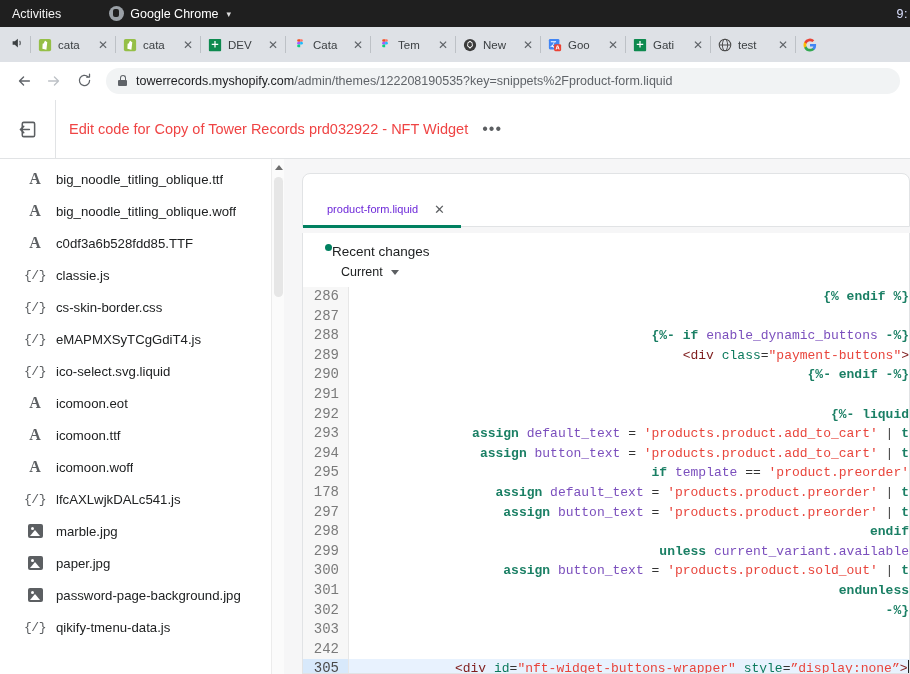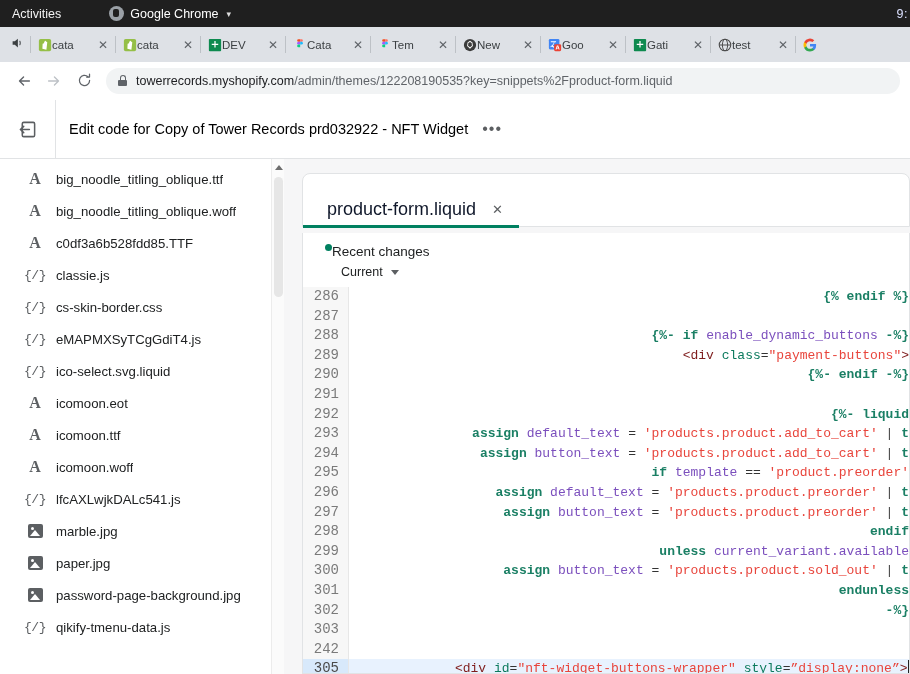--- a/index.html
+++ b/index.html
@@ -35,21 +35,21 @@
 
   
   .tabstrip {
     height: 35px; background: #dee1e6;
     display: flex; align-items: center; padding-left: 4px;
     position: relative;
   }
   .mute-icon { width: 26px; text-align:center; color:#3c4043; font-size: 13px; }
   .tab-sep { width:1px; height:17px; background:#bdc1c6; flex:0 0 auto; }
   .tab {
-    display:flex; align-items:center; gap:0;
+    display:flex; align-items:center; gap:6px;
     padding: 8px 7px; height: 26px; flex: 0 0 auto;
     max-width: 88px; min-width: 84px;
   }
   .tab-favicon { width:14px; height:14px; flex:0 0 auto; display:block; }
   .tab-title {
     font-size: 11.5px; color:#3c4043; white-space: nowrap;
     overflow: hidden; flex:1 1 auto;
     -webkit-mask-image: linear-gradient(to right, #000 70%, transparent 100%);
     mask-image: linear-gradient(to right, #000 70%, transparent 100%);
   }
@@ -86,21 +86,21 @@
   .admin-header {
     height: 59px; background:#ffffff; display:flex; align-items:center;
     border-bottom: 1px solid #e1e3e5;
   }
   .exit-btn {
     width: 56px; display:flex; align-items:center; justify-content:center;
     height: 100%; border-right: 1px solid #e1e3e5;
   }
   .exit-icon { width:19px; height:19px; display:block; }
   .admin-title {
-    font-size: 14.5px; color:#000000; margin-left: 13px; white-space:nowrap;
+    font-size: 14.5px; color:#ef4444; margin-left: 13px; white-space:nowrap;
   }
   .admin-dots { margin-left: 14px; color:#5c5f62; font-size: 16px; letter-spacing: 1px; }
 
   
   .workspace { display:flex; height: 515px; background:#f6f6f7; }
 
   
   .sidebar {
     width: 284px; background:#ffffff; height:100%;
     overflow:hidden; position:relative; padding-top: 4px;
@@ -142,21 +142,21 @@
   .main { flex:1 1 auto; position:relative; padding: 14px 0 0 18px; overflow:hidden; }
   .editor-card {
     background:#ffffff; border:1px solid #e1e3e5; border-radius: 8px 8px 0 0;
     height: 54px; display:flex; align-items:flex-start;
     width: 100%;
   }
   .ed-tab {
     display:flex; align-items:center; gap:16px;
     padding: 16px 16px 0 24px; height: 54px; position:relative;
   }
-  .ed-tab-label { font-size: 18px; color:#0f172a; }
+  .ed-tab-label { font-size: 11px; color:#6d28d9; }
   .ed-tab-close { font-size: 13px; color:#5c5f62; }
   .ed-tab-underline{
     position:absolute; left:0; bottom:0; height:3px; width: 100%;
     background:#008060;
   }
 
   .changes-card{
     background:#ffffff; border:1px solid #e1e3e5; border-top:none;
     margin-top: 6px; padding: 11px 0 8px 22px; width:100%;
   }
@@ -515,21 +515,21 @@
           </div>
           <div class="code-line">
             <div class="gutter">294</div>
             <div class="code-text"><span class="tk-op">      </span><span class="tk-kw">assign</span><span class="tk-op"> </span><span class="tk-var">button_text</span><span class="tk-op"> = </span><span class="tk-str">'products.product.add_to_cart'</span><span class="tk-punc"> | </span><span class="tk-kw">t</span></div>
           </div>
           <div class="code-line">
             <div class="gutter">295</div>
             <div class="code-text"><span class="tk-op">      </span><span class="tk-kw">if</span><span class="tk-op"> </span><span class="tk-var">template</span><span class="tk-op"> == </span><span class="tk-str">'product.preorder'</span></div>
           </div>
           <div class="code-line">
-            <div class="gutter">296</div>
+            <div class="gutter">178</div>
             <div class="code-text"><span class="tk-op">        </span><span class="tk-kw">assign</span><span class="tk-op"> </span><span class="tk-var">default_text</span><span class="tk-op"> = </span><span class="tk-str">'products.product.preorder'</span><span class="tk-punc"> | </span><span class="tk-kw">t</span></div>
           </div>
           <div class="code-line">
             <div class="gutter">297</div>
             <div class="code-text"><span class="tk-op">        </span><span class="tk-kw">assign</span><span class="tk-op"> </span><span class="tk-var">button_text</span><span class="tk-op"> = </span><span class="tk-str">'products.product.preorder'</span><span class="tk-punc"> | </span><span class="tk-kw">t</span></div>
           </div>
           <div class="code-line">
             <div class="gutter">298</div>
             <div class="code-text"><span class="tk-op">      </span><span class="tk-kw">endif</span></div>
           </div>

